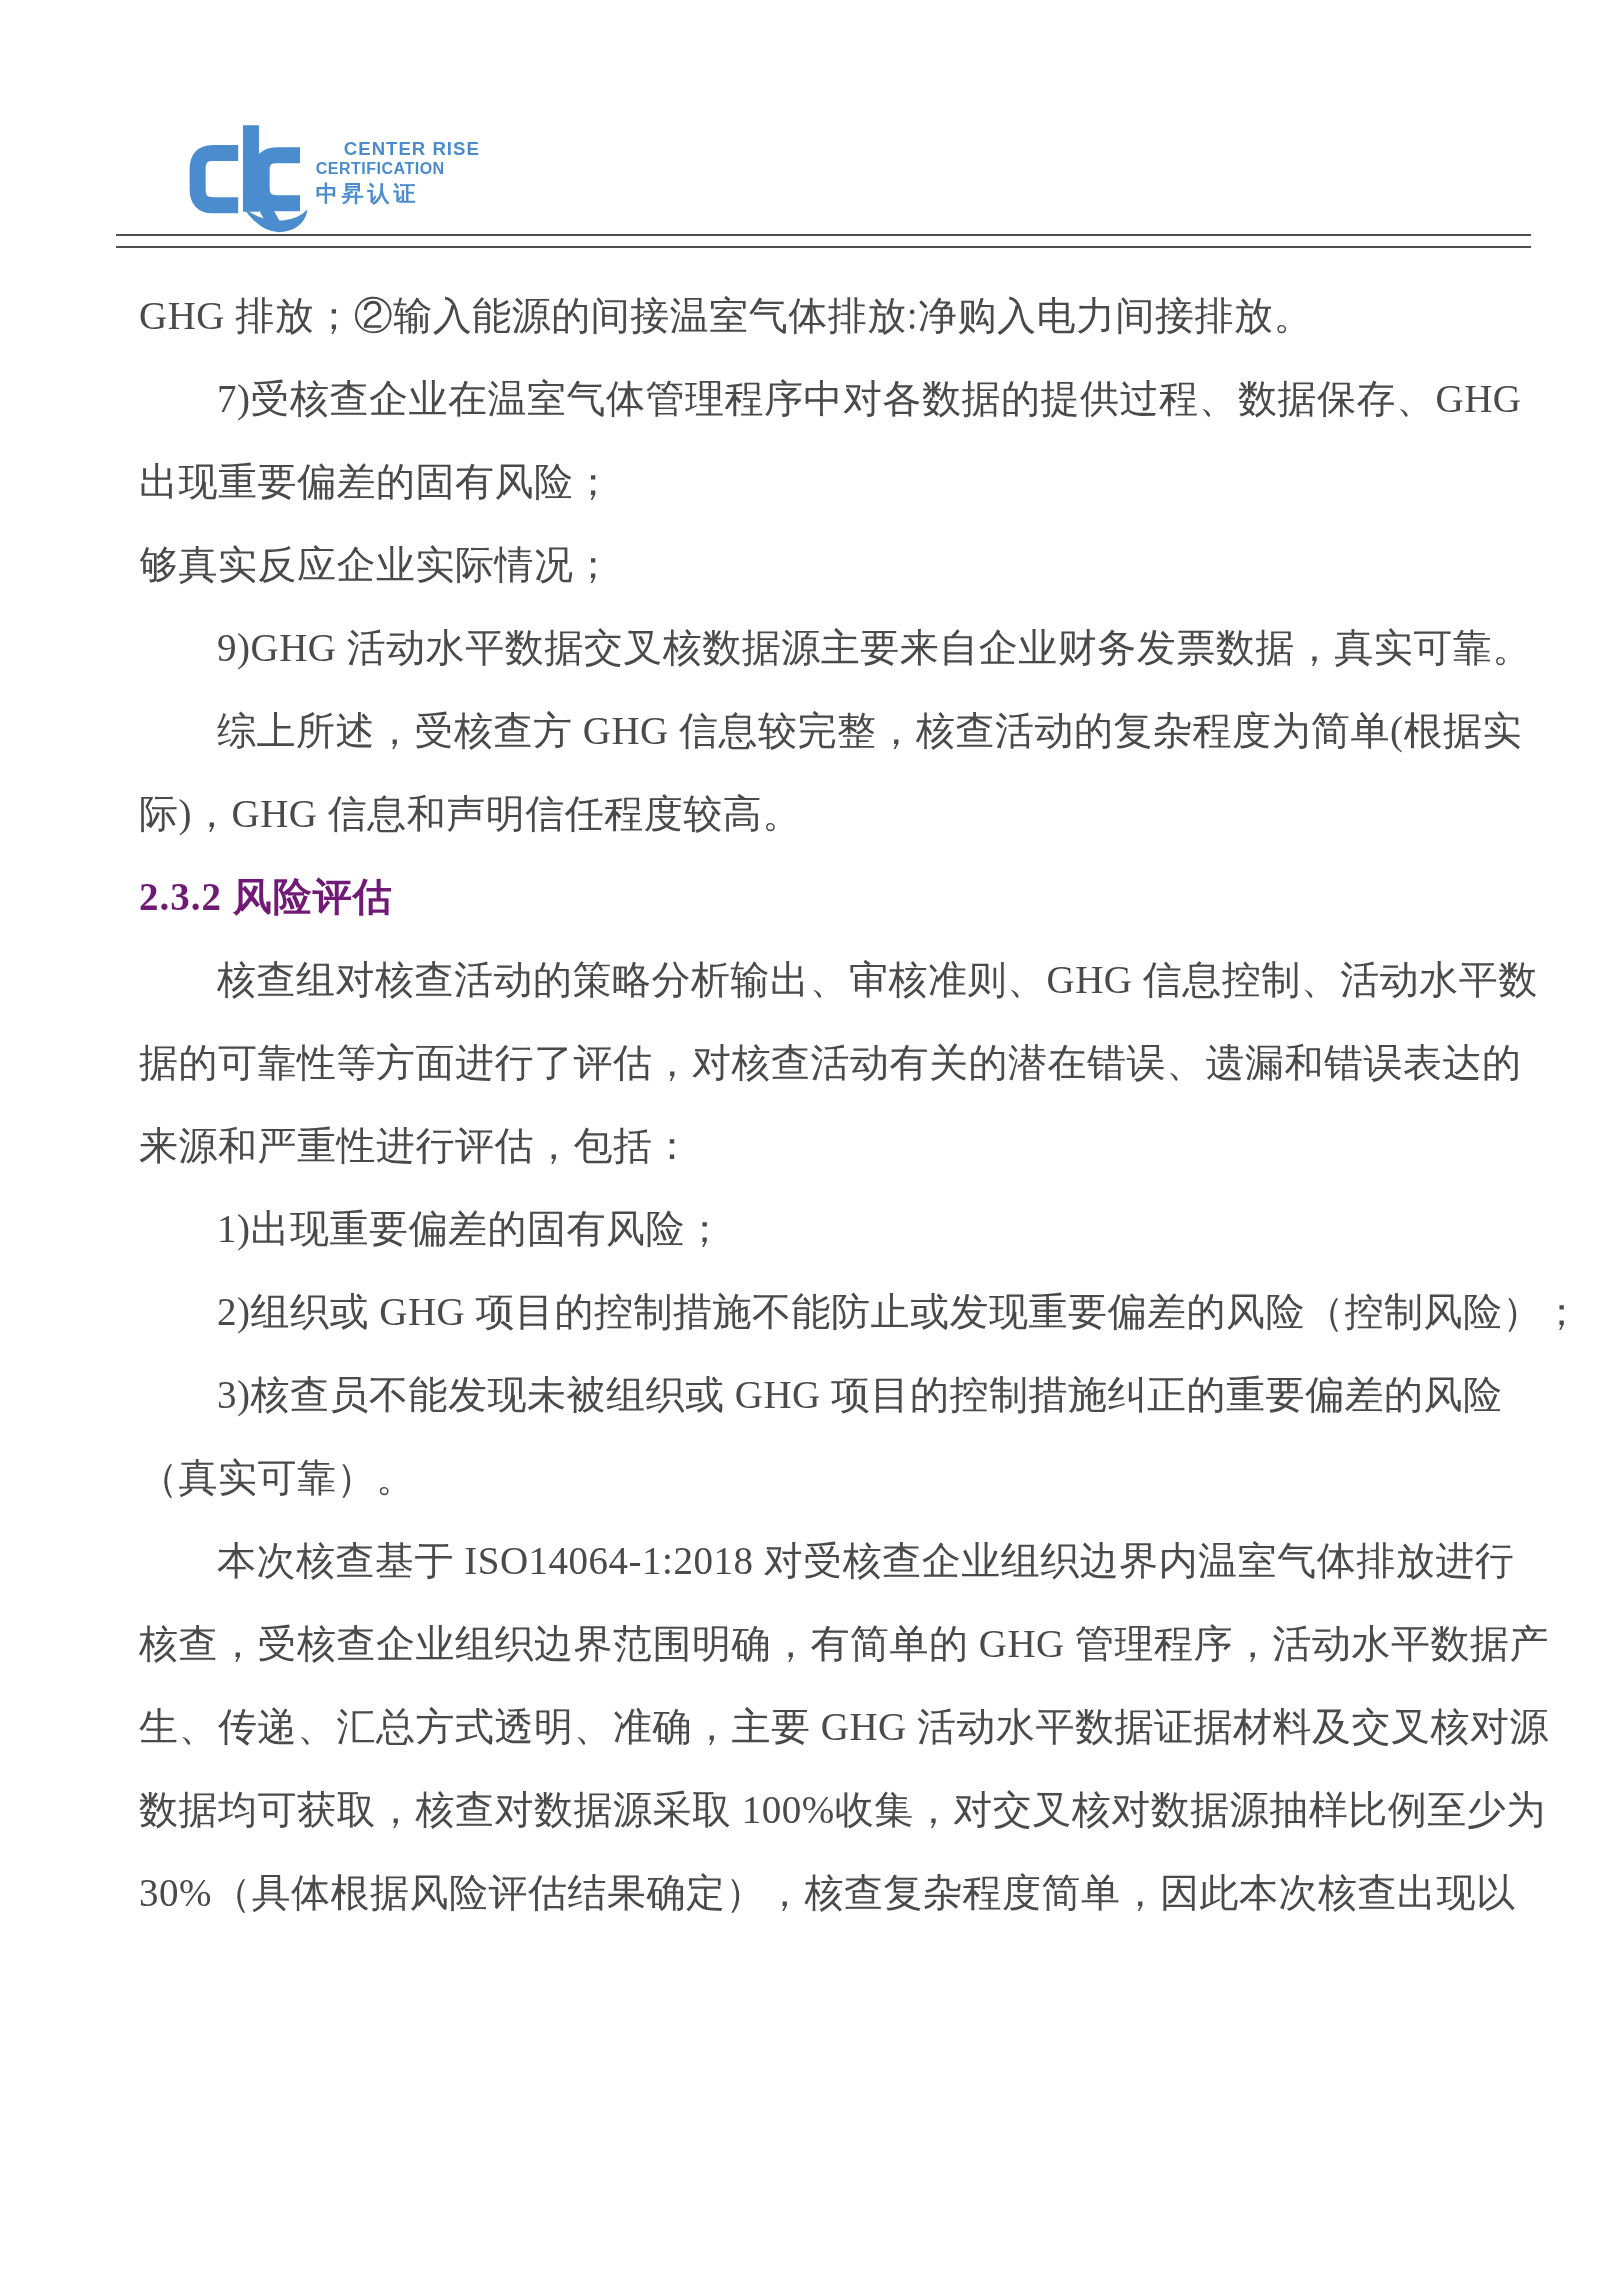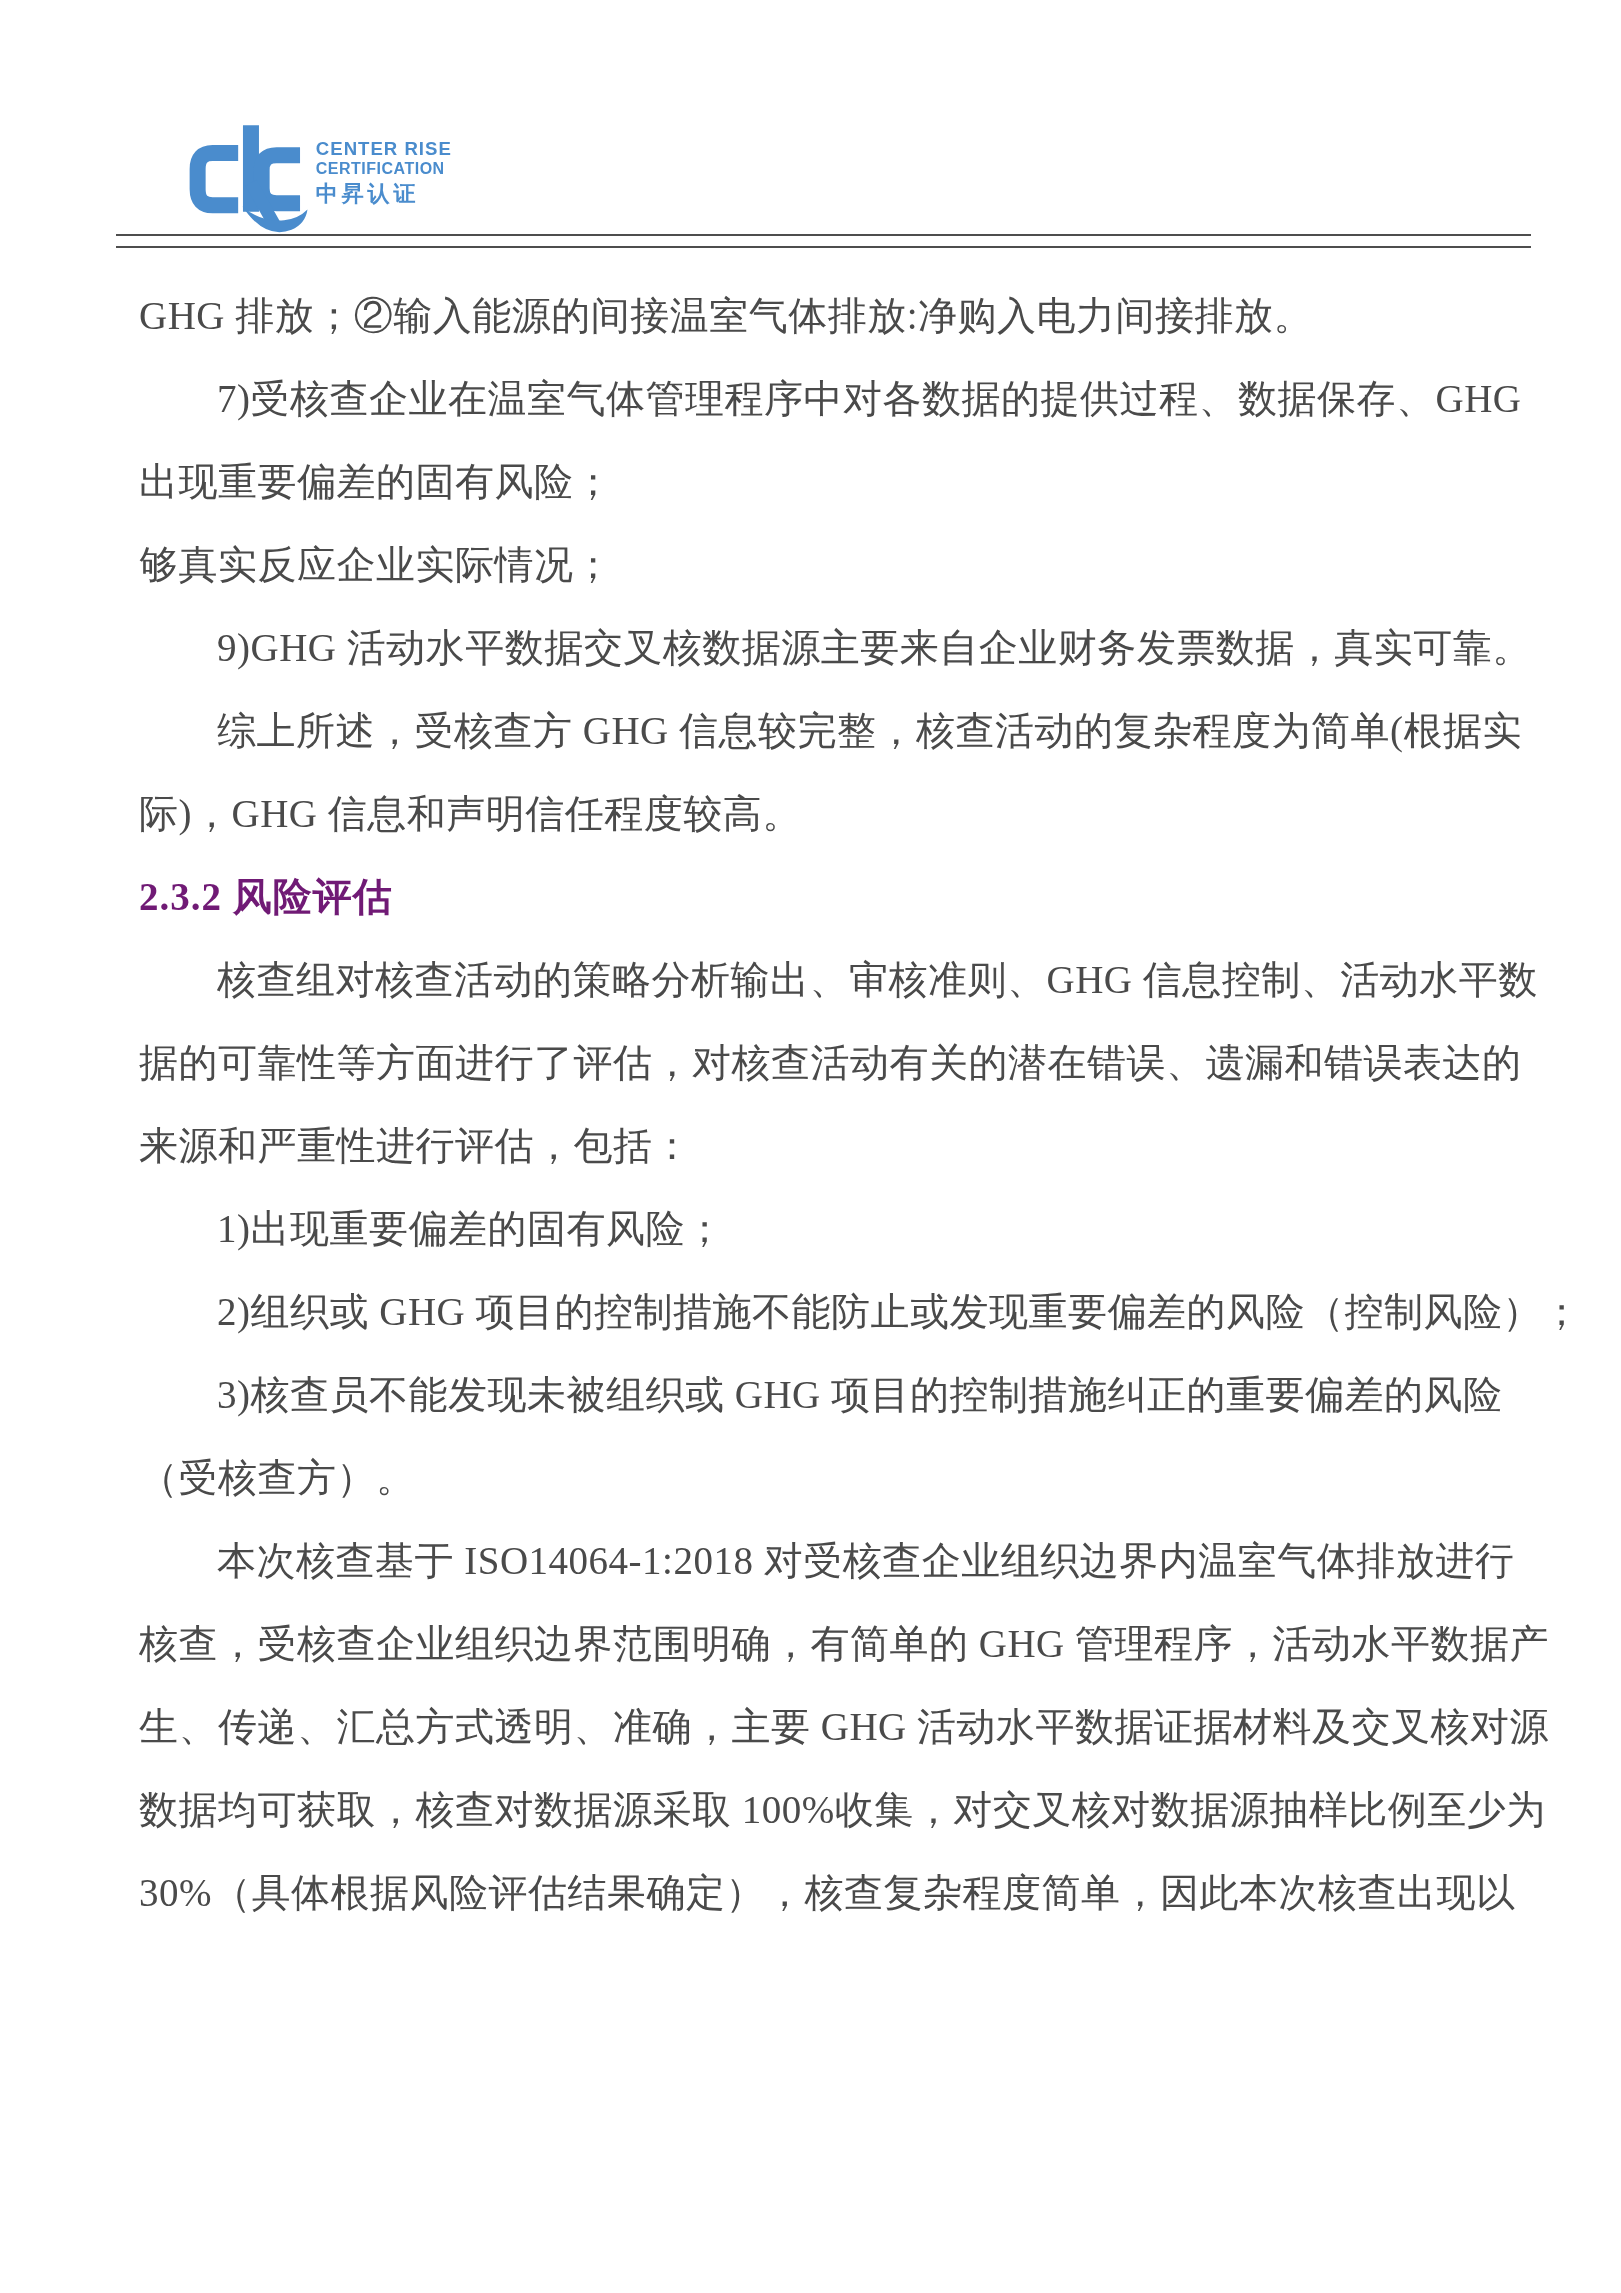--- a/index.html
+++ b/index.html
@@ -12,21 +12,21 @@
   }
   
   .logo{
     position:absolute;left:179px;top:120px;
     display:flex;align-items:flex-start;
   }
   .logo-mark{width:129px;height:120px;flex:0 0 auto;}
   .logo-text{margin-left:7.8px;padding-top:19.6px;line-height:1;}
   .brand-en1{
     font-family:"Liberation Sans","DejaVu Sans",sans-serif;
-    font-weight:bold;font-size:18.6px;letter-spacing:1px;
+    font-weight:bold;font-size:18.6px;letter-spacing:1px;margin-left:28px;
   }
   .brand-en2{
     font-family:"Liberation Sans","DejaVu Sans",sans-serif;
     font-weight:bold;font-size:16px;letter-spacing:0.5px;margin-top:2.9px;
   }
   .brand-cn{
     font-family:"Liberation Sans","DejaVu Sans",sans-serif;
     font-weight:bold;font-size:22px;letter-spacing:3.9px;margin-top:5.9px;
   }
   
@@ -82,21 +82,21 @@
       <div class="line indent">9)GHG 活动水平数据交叉核数据源主要来自企业财务发票数据，真实可靠。</div>
       <div class="line indent">综上所述，受核查方 GHG 信息较完整，核查活动的复杂程度为简单(根据实</div>
       <div class="line">际)，GHG 信息和声明信任程度较高。</div>
       <div class="line heading">2.3.2 风险评估</div>
       <div class="line indent">核查组对核查活动的策略分析输出、审核准则、GHG 信息控制、活动水平数</div>
       <div class="line">据的可靠性等方面进行了评估，对核查活动有关的潜在错误、遗漏和错误表达的</div>
       <div class="line">来源和严重性进行评估，包括：</div>
       <div class="line indent">1)出现重要偏差的固有风险；</div>
       <div class="line indent">2)组织或 GHG 项目的控制措施不能防止或发现重要偏差的风险（控制风险）；</div>
       <div class="line indent">3)核查员不能发现未被组织或 GHG 项目的控制措施纠正的重要偏差的风险</div>
-      <div class="line">（受核查方）。</div>
+      <div class="line">（真实可靠）。</div>
       <div class="line indent">本次核查基于 ISO14064-1:2018 对受核查企业组织边界内温室气体排放进行</div>
       <div class="line">核查，受核查企业组织边界范围明确，有简单的 GHG 管理程序，活动水平数据产</div>
       <div class="line">生、传递、汇总方式透明、准确，主要 GHG 活动水平数据证据材料及交叉核对源</div>
       <div class="line">数据均可获取，核查对数据源采取 100%收集，对交叉核对数据源抽样比例至少为</div>
       <div class="line">30%（具体根据风险评估结果确定），核查复杂程度简单，因此本次核查出现以</div>
     </div>
 
 </div>
 
 

